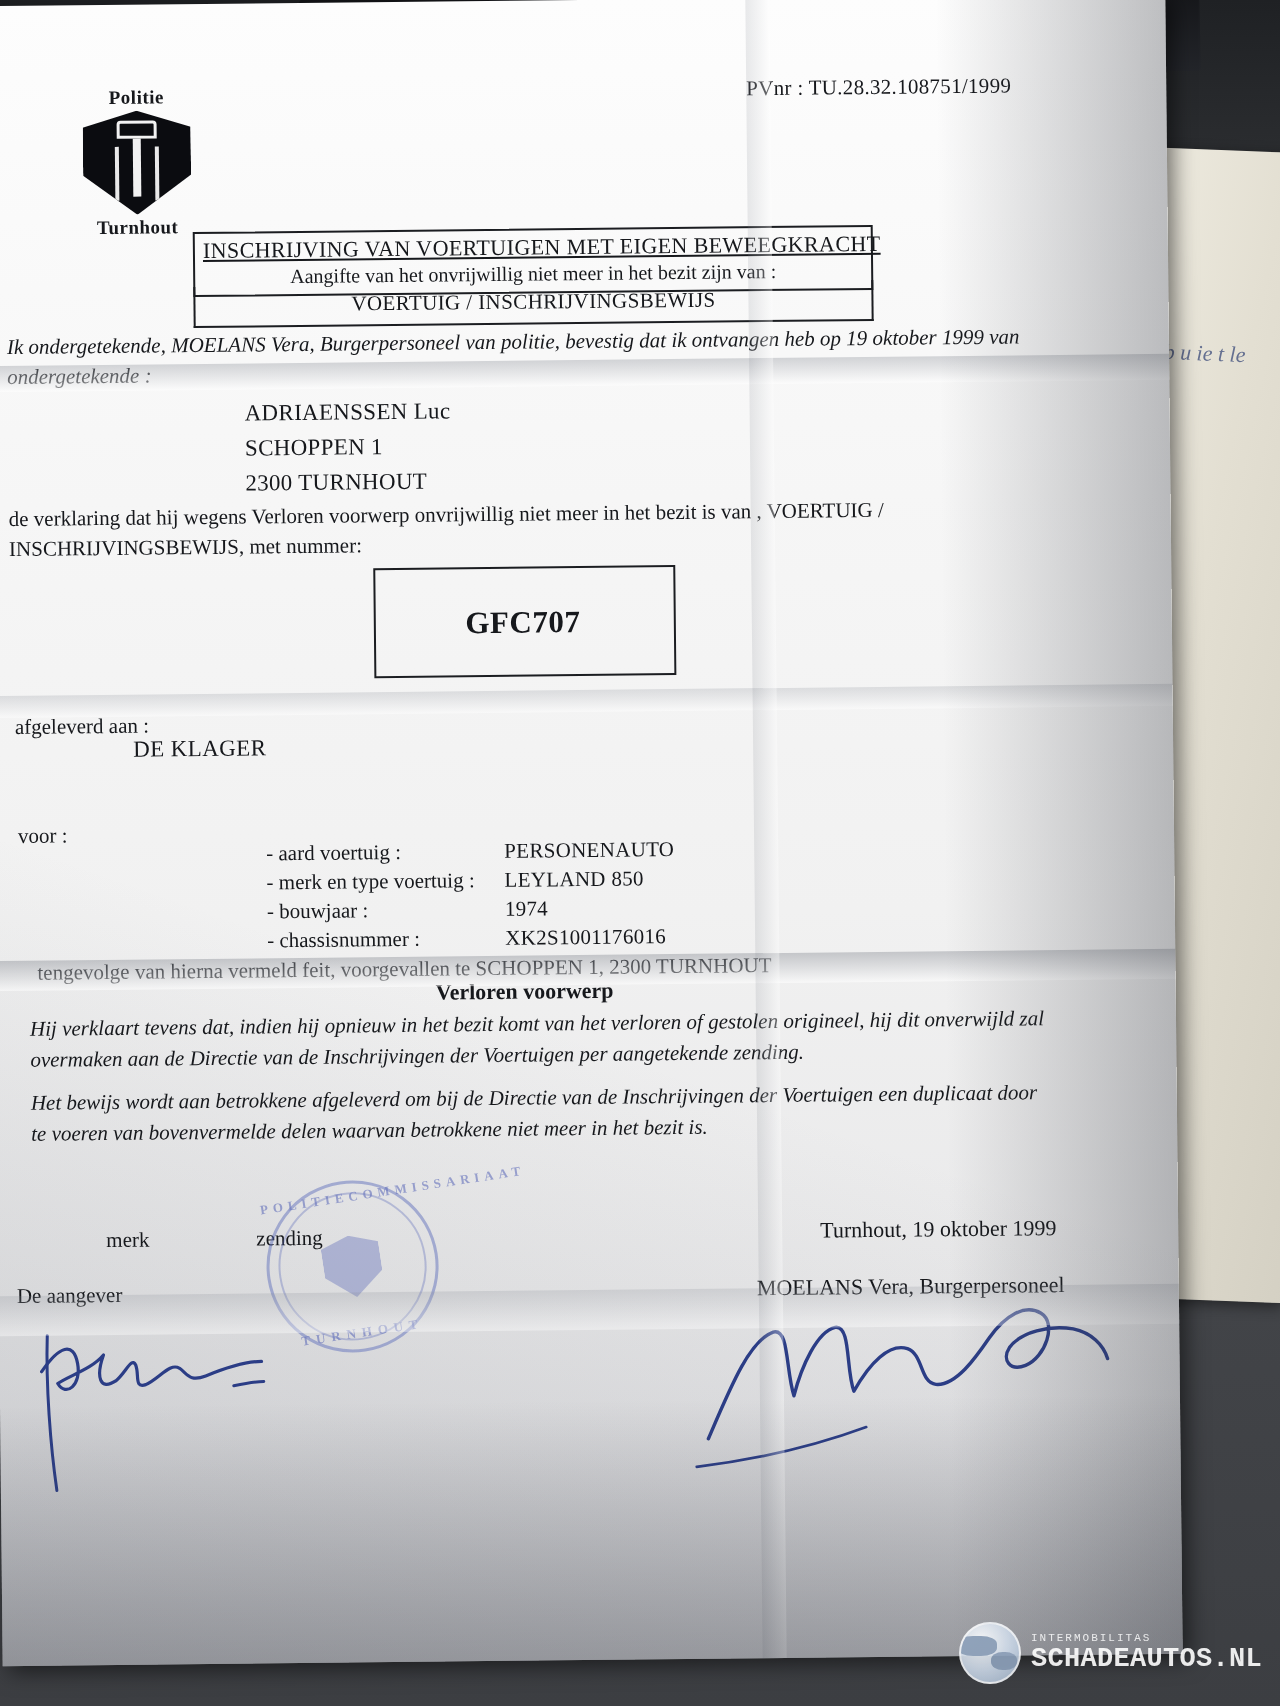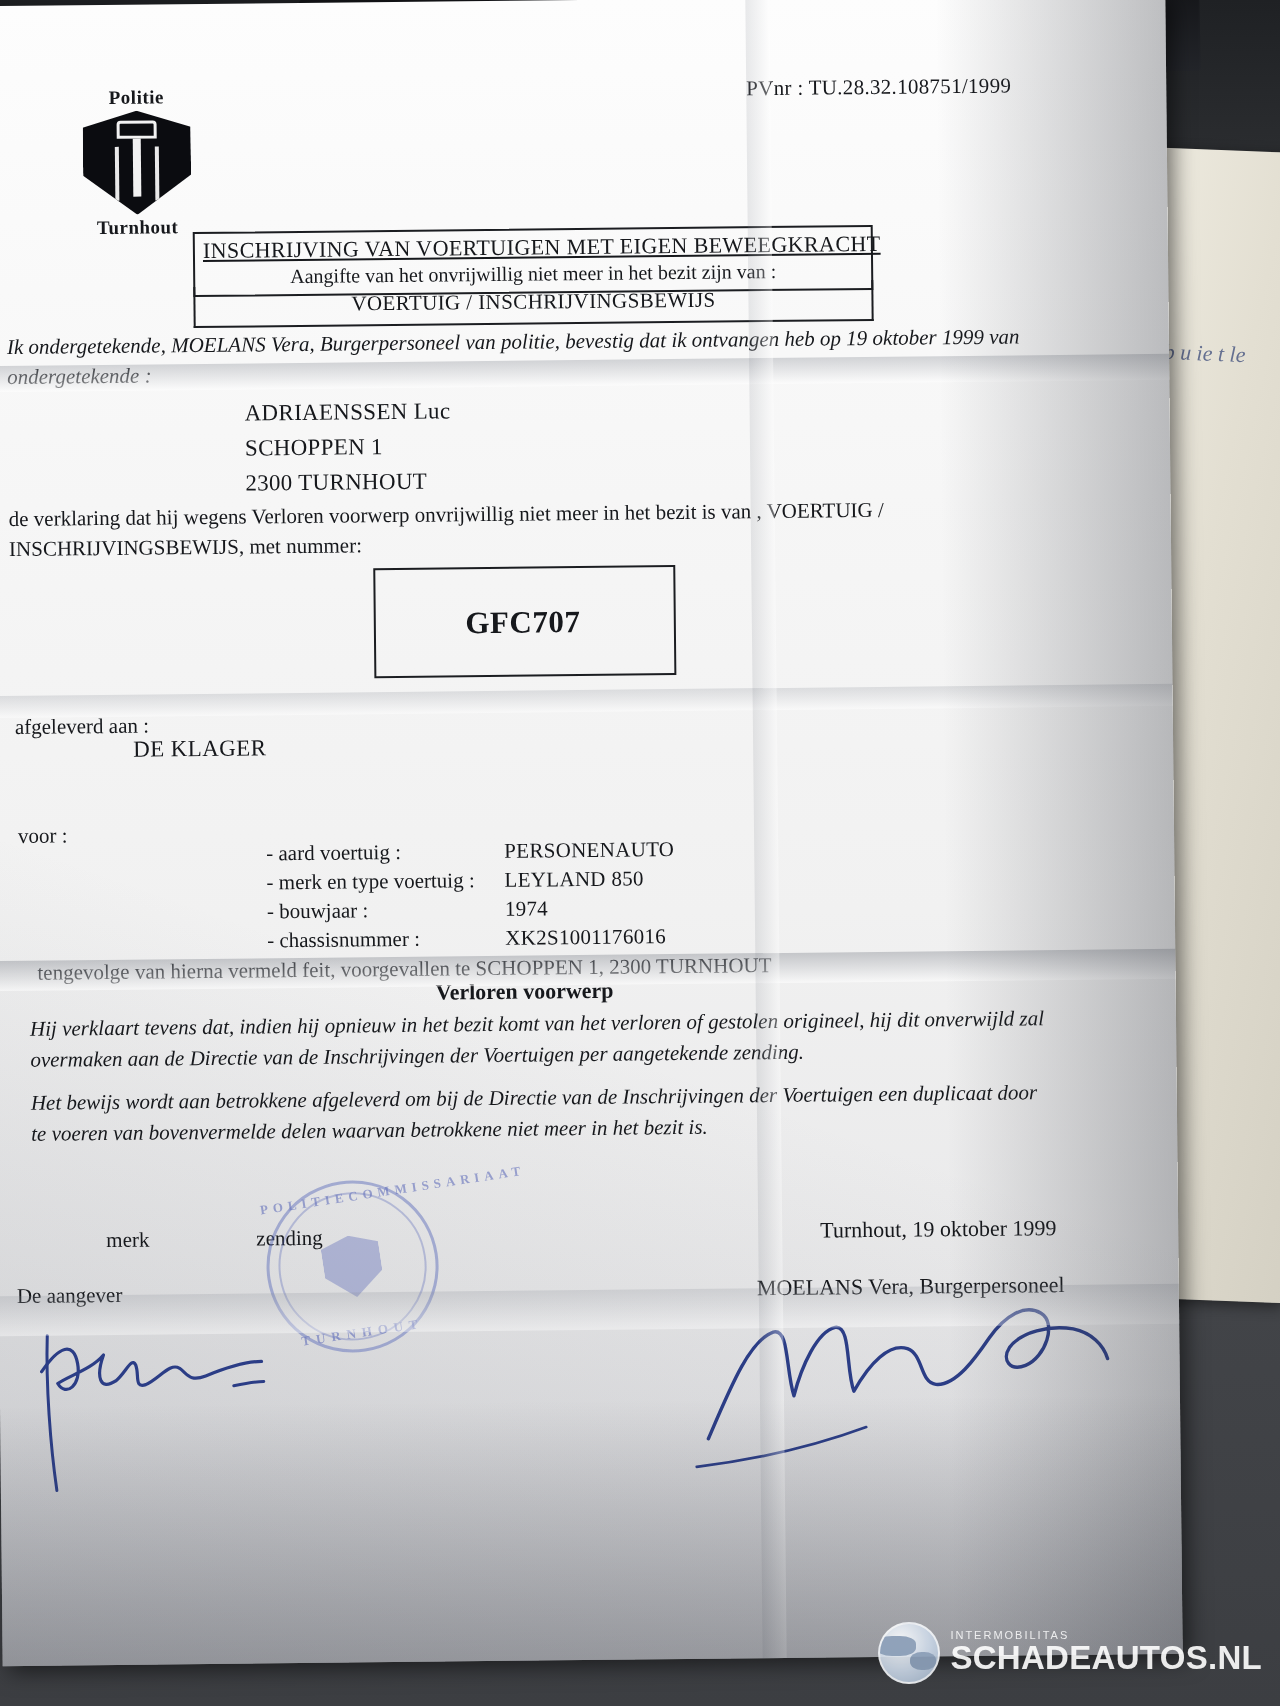--- a/index.html
+++ b/index.html
@@ -329,23 +329,23 @@
     position:absolute; left:-4px; top: 12px;
     width: 40px; height: 20px; border-radius: 40%;
     background: #8fa3bd;
   }
   .wm-globe:after {
     content:"";
     position:absolute; right:2px; top: 28px;
     width: 26px; height: 18px; border-radius: 45%;
     background: #8fa3bd;
   }
-  .wm-text { color: #ffffff; line-height: 1.05; font-family: Liberation Sans, sans-serif; }
+  .wm-text { color: #ffffff; line-height: 1.05; font-family: Liberation Mono, monospace; }
   .wm-small { font-size: 11px; letter-spacing: 2px; opacity: .92; }
-  .wm-big { font-size: 33px; font-weight: bold; letter-spacing: .3px; }
+  .wm-big { font-size: 27px; font-weight: bold; letter-spacing: .3px; }
 </style>
 </head>
 <body>
 
 <div id="scene">
   <div class="backdrop"></div>
   <div class="dark-object"></div>
 
   <div class="paper-right">
     <div class="scribbles">te

